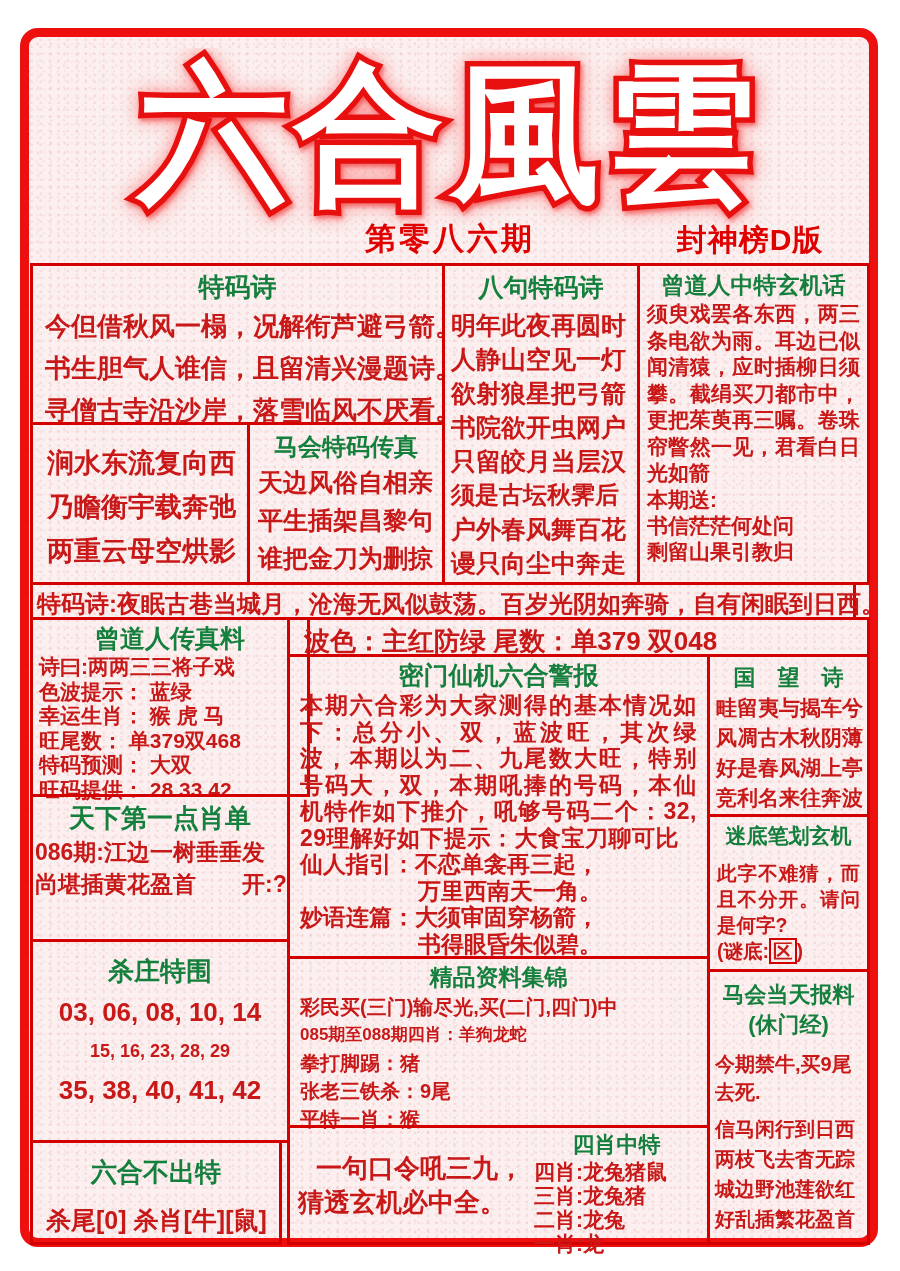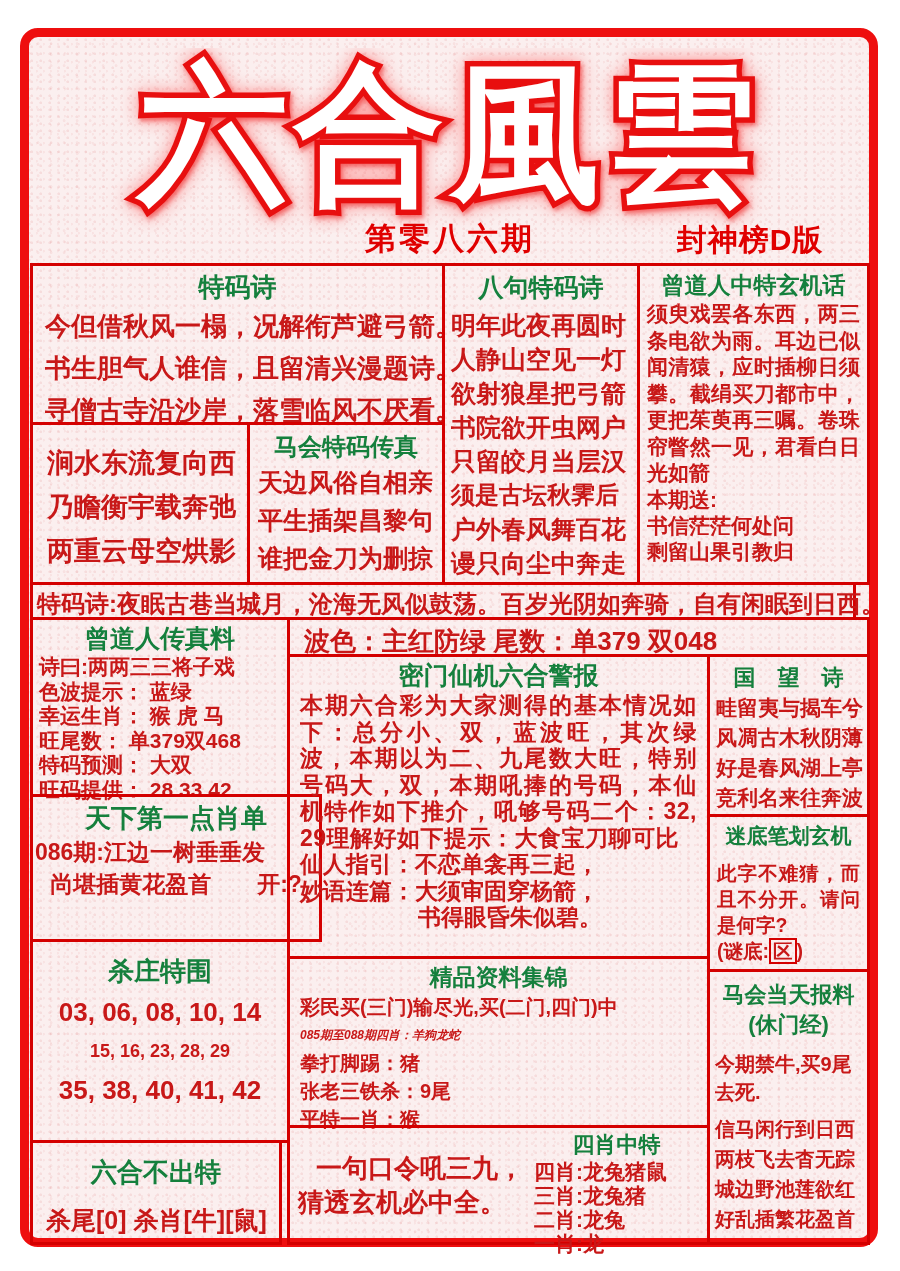--- a/index.html
+++ b/index.html
@@ -86,31 +86,31 @@
   <div class="just" style="font-size:21px;line-height:26.5px;">须臾戏罢各东西，两三条电欲为雨。耳边已似闻清猿，应时插柳日须攀。截绢买刀都市中，更把茱萸再三嘱。卷珠帘瞥然一见，君看白日光如箭</div>
   <div class="ln" style="font-size:21px;line-height:26px;">本期送:</div>
   <div class="ln" style="font-size:21px;line-height:26px;">书信茫茫何处问</div>
   <div class="ln" style="font-size:21px;line-height:26px;">剩留山果引教归</div>
 </div>
 
 <div class="box" style="left:30px;top:582px;width:826px;height:38px;padding:3px 4px;">
   <div class="ln" style="font-size:24px;">特码诗:夜眠古巷当城月，沧海无风似鼓荡。百岁光阴如奔骑，自有闲眠到日西。</div>
 </div>
 
-<div class="box" style="left:30px;top:617px;width:260px;height:180px;padding:2px 6px;">
+<div class="box" style="left:30px;top:617px;width:280px;height:180px;padding:2px 6px;">
   <div class="box-title" style="font-size:25px;">曾道人传真料</div>
   <div class="ln" style="font-size:21px;line-height:24.5px;">诗曰:两两三三将子戏</div>
   <div class="ln" style="font-size:21px;line-height:24.5px;">色波提示： 蓝绿</div>
   <div class="ln" style="font-size:21px;line-height:24.5px;">幸运生肖： 猴 虎 马</div>
   <div class="ln" style="font-size:21px;line-height:24.5px;">旺尾数： 单379双468</div>
   <div class="ln" style="font-size:21px;line-height:24.5px;">特码预测： 大双</div>
   <div class="ln" style="font-size:21px;line-height:24.5px;">旺码提供： 28 33 42</div>
 </div>
 
-<div class="box" style="left:30px;top:794px;width:292px;height:148px;padding:4px 2px;">
+<div class="box" style="left:30px;top:794px;width:260px;height:148px;padding:4px 2px;">
   <div class="box-title" style="font-size:26px;">天下第一点肖单</div>
   <div class="ln" style="font-size:23px;line-height:32px;">086期:江边一树垂垂发</div>
   <div class="ln" style="font-size:23px;line-height:32px;text-align:center;">尚堪插黄花盈首　　开:?</div>
 </div>
 
 <div class="box" style="left:30px;top:939px;width:260px;height:204px;padding:12px 0;text-align:center;">
   <div class="box-title" style="font-size:26px;margin-bottom:4px;">杀庄特围</div>
   <div class="ln" style="font-size:26px;line-height:39px;">03, 06, 08, 10, 14</div>
   <div class="ln" style="font-size:18px;line-height:39px;">15, 16, 23, 28, 29</div>
   <div class="ln" style="font-size:26px;line-height:39px;">35, 38, 40, 41, 42</div>
@@ -122,28 +122,29 @@
 </div>
 
 <div class="box" style="left:287px;top:617px;width:583px;height:40px;padding:4px 14px;">
   <div class="ln" style="font-size:26px;">波色：主红防绿 尾数：单379 双048</div>
 </div>
 
 <div class="box" style="left:287px;top:654px;width:423px;height:305px;padding:2px 10px;">
   <div class="box-title" style="font-size:25px;">密门仙机六合警报</div>
   <div class="just" style="font-size:23px;line-height:26.5px;letter-spacing:0.5px;">本期六合彩为大家测得的基本情况如下：总分小、双，蓝波旺，其次绿波，本期以为二、九尾数大旺，特别号码大，双，本期吼捧的号码，本仙机特作如下推介，吼够号码二个：32,29理解好如下提示：大食宝刀聊可比</div>
   <div class="ln" style="font-size:23px;line-height:26.5px;">仙人指引：不恋单衾再三起，</div>
+  <div class="ln" style="font-size:23px;line-height:26.5px;text-indent:118px;">万里西南天一角。</div>
   <div class="ln" style="font-size:23px;line-height:26.5px;">妙语连篇：大须审固穿杨箭，</div>
   <div class="ln" style="font-size:23px;line-height:26.5px;text-indent:118px;">书得眼昏朱似碧。</div>
 </div>
 
 <div class="box" style="left:287px;top:956px;width:423px;height:172px;padding:3px 10px;">
   <div class="box-title" style="font-size:23px;">精品资料集锦</div>
   <div class="ln" style="font-size:20px;line-height:28px;">彩民买(三门)输尽光,买(二门,四门)中</div>
-  <div class="ln" style="font-size:12px;line-height:28px;font-style:italic;">085期至088期四肖：羊狗龙蛇</div>
+  <div class="ln" style="font-size:17px;line-height:28px;">085期至088期四肖：羊狗龙蛇</div>
   <div class="ln" style="font-size:20px;line-height:28px;">拳打脚踢：猪</div>
   <div class="ln" style="font-size:20px;line-height:28px;">张老三铁杀：9尾</div>
   <div class="ln" style="font-size:20px;line-height:28px;">平特一肖：猴</div>
 </div>
 
 <div class="box" style="left:287px;top:1125px;width:423px;height:120px;padding:2px 8px;display:flex;">
   <div style="flex:1;display:flex;flex-direction:column;justify-content:center;">
     <div class="ln" style="font-size:26px;line-height:34px;padding-left:18px;">一句口令吼三九，</div>
     <div class="ln" style="font-size:26px;line-height:34px;">猜透玄机必中全。</div>
   </div>

